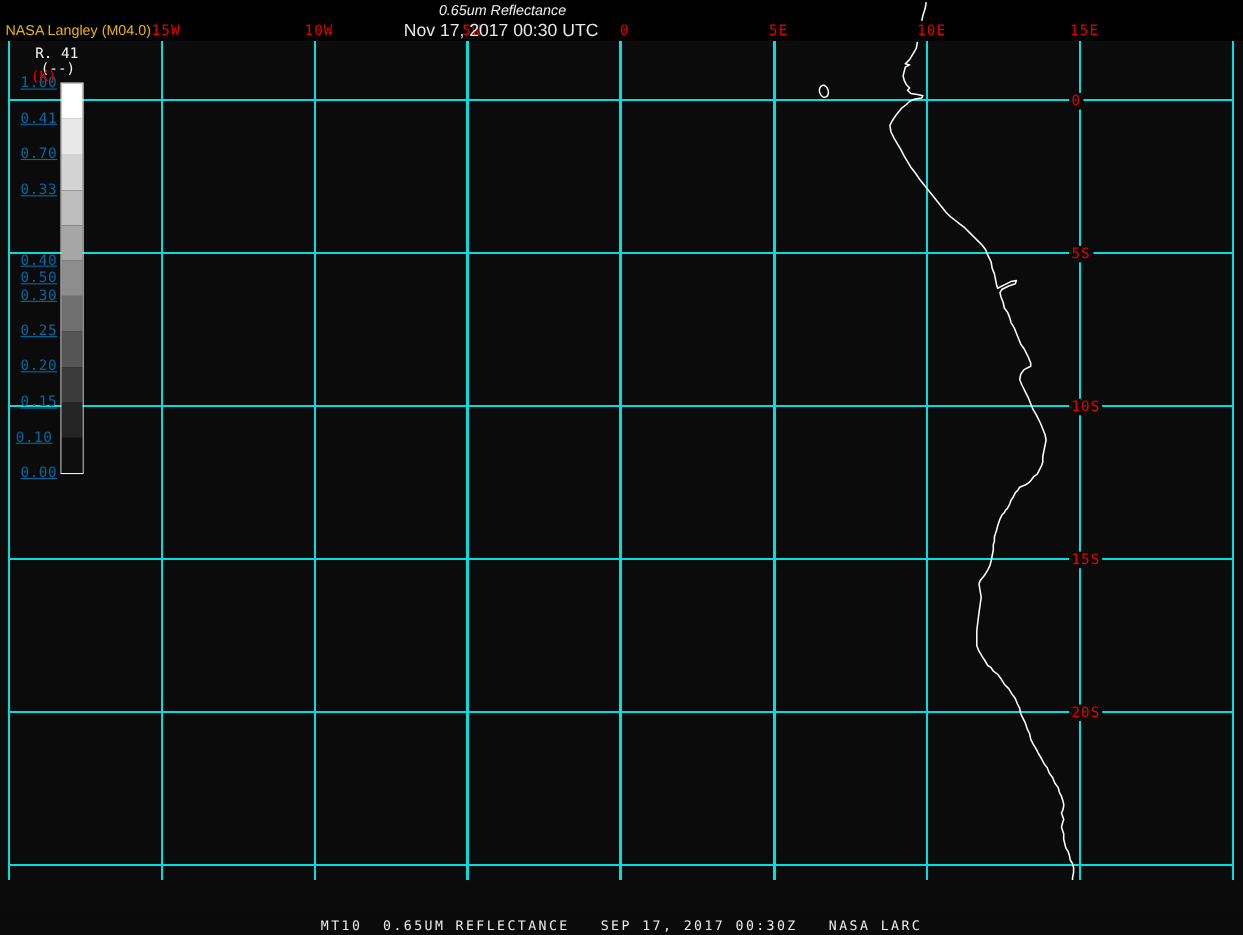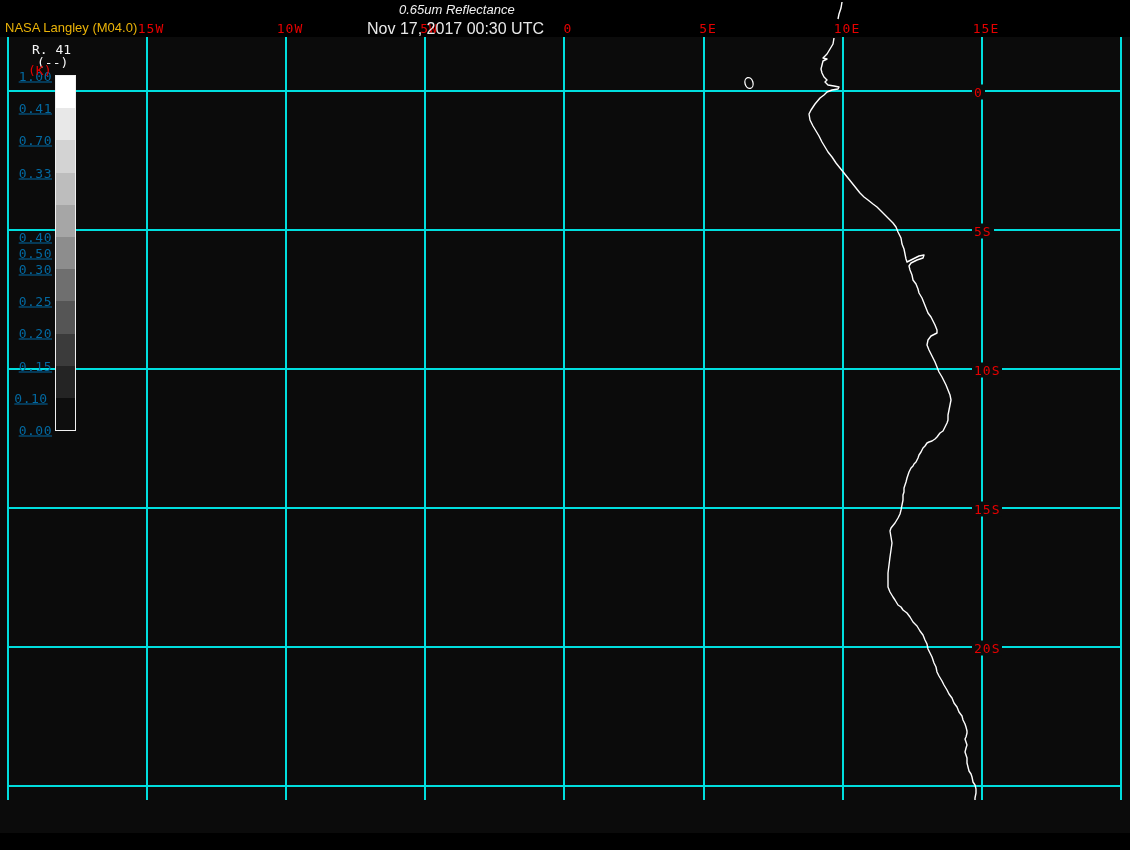--- a/index.html
+++ b/index.html
@@ -69,20 +69,21 @@
       <div class="cb-step" style="background: rgb(189, 189, 189);"></div>
       <div class="cb-step" style="background: rgb(166, 166, 166);"></div>
       <div class="cb-step" style="background: rgb(141, 141, 141);"></div>
       <div class="cb-step" style="background: rgb(111, 111, 111);"></div>
       <div class="cb-step" style="background: rgb(85, 85, 85);"></div>
       <div class="cb-step" style="background: rgb(59, 59, 59);"></div>
       <div class="cb-step" style="background: rgb(36, 36, 36);"></div>
       <div class="cb-step" style="background: rgb(14, 14, 14);"></div>
     </div>
 
+  <div class="footer">MT10  0.65UM REFLECTANCE   SEP 17, 2017 00:30Z   NASA LARC</div>
 <div class="lon-label" style="left: 151px;">15W</div>
     <div class="lon-label" style="left: 290px;">10W</div>
     <div class="lon-label" style="left: 429px;">5W</div>
     <div class="lon-label" style="left: 568px;">0</div>
     <div class="lon-label" style="left: 708px;">5E</div>
     <div class="lon-label" style="left: 847px;">10E</div>
     <div class="lon-label" style="left: 986px;">15E</div>
     <div class="lat-label" style="top: 92px;">0</div>
     <div class="lat-label" style="top: 231px;">5S</div>
     <div class="lat-label" style="top: 370px;">10S</div>

